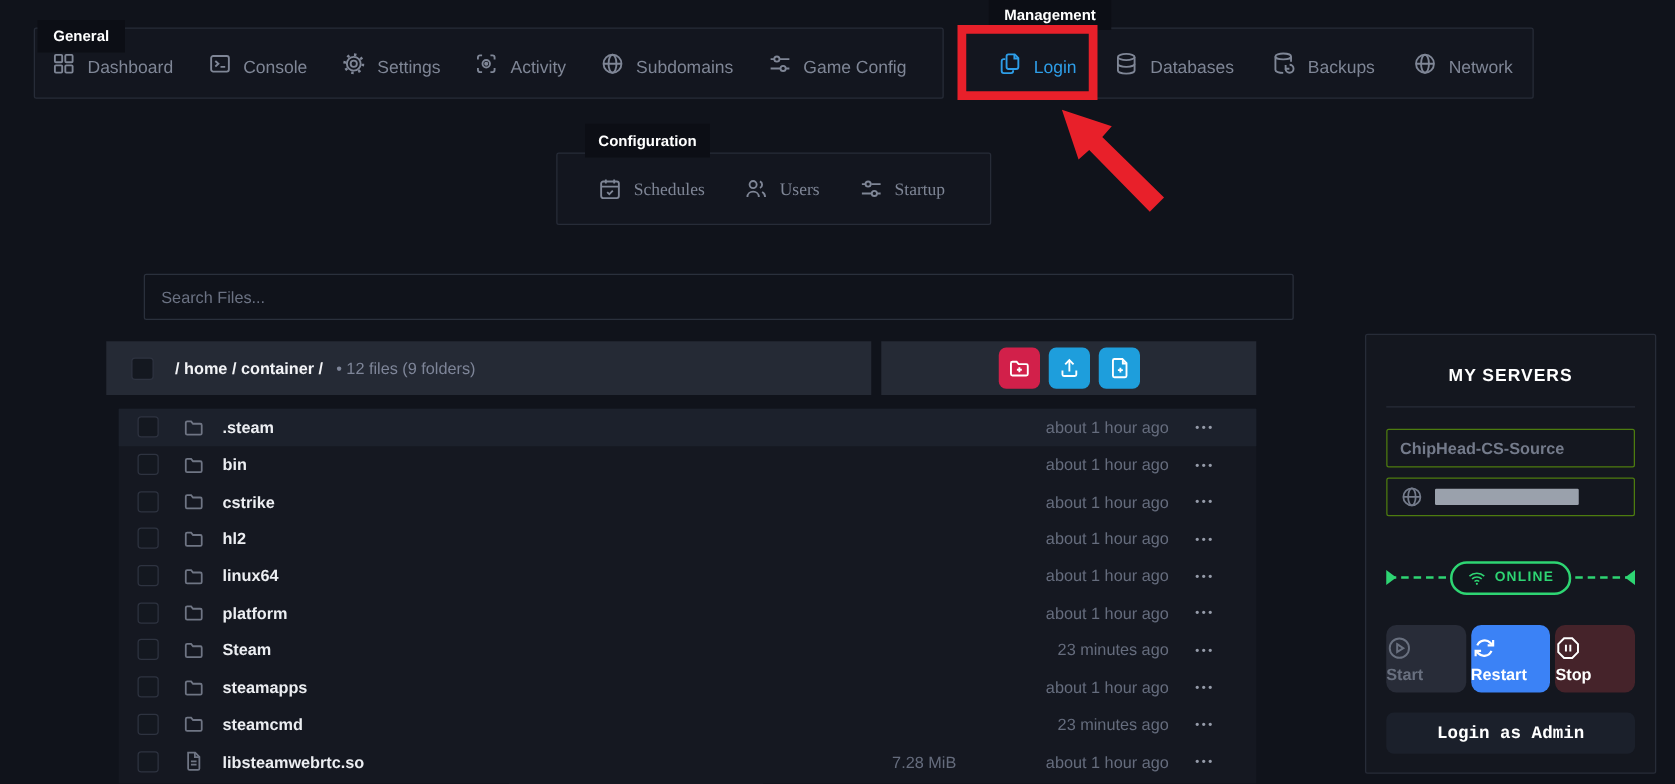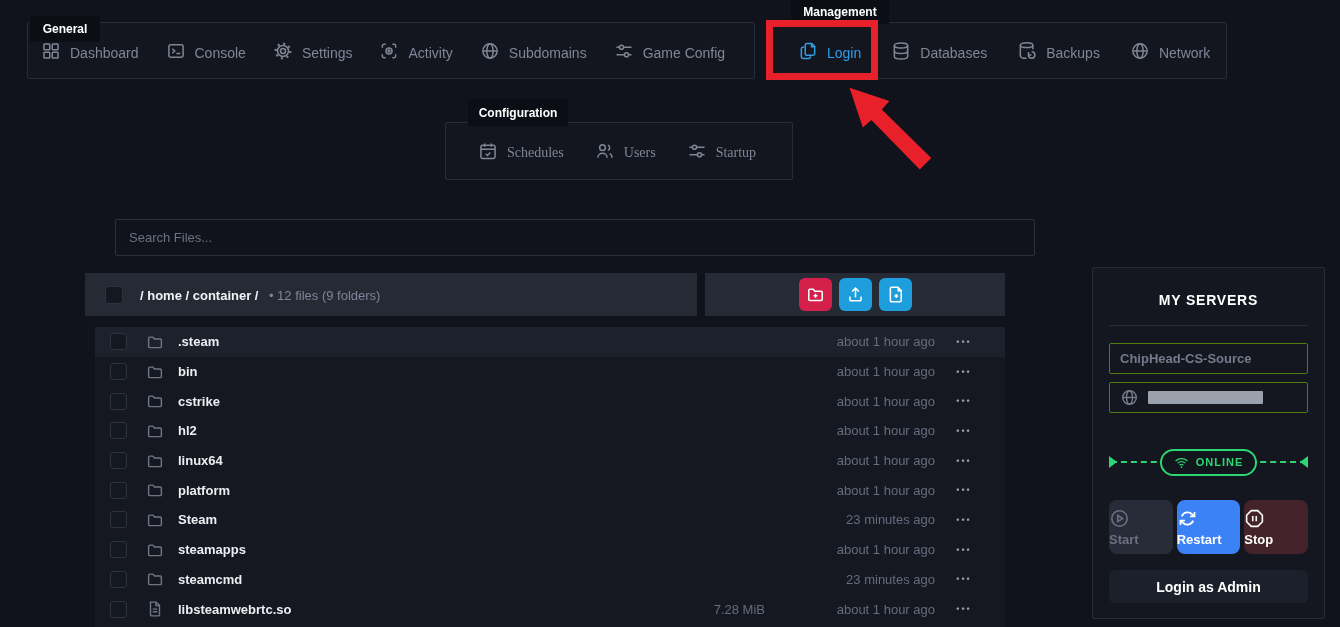--- a/index.html
+++ b/index.html
@@ -167,21 +167,21 @@
   }
   .pwrbtn .picon { width:21px; height:21px; }
   .pwr-start   { background:#282c38; color:#69707f; }
   .pwr-restart { background:#3b82f6; color:#ffffff; }
   .pwr-stop    { background:#45232a; color:#ffffff; }
 
   .adminbtn {
     margin-top:16px; width:100%; height:33px;
     background:#1b202b; border:none; border-radius:6px;
     color:#ffffff; font-size:14px; font-weight:bold;
-    font-family:Liberation Sans, sans-serif; cursor:pointer;
+    font-family:Liberation Mono, monospace; cursor:pointer;
   }
 </style>
 </head>
 <body>
 
 <div class="badge badge-general">General</div>
 <div class="badge badge-management">Management</div>
 <div class="badge badge-config">Configuration</div>
 
 <nav class="navbox box-general">

